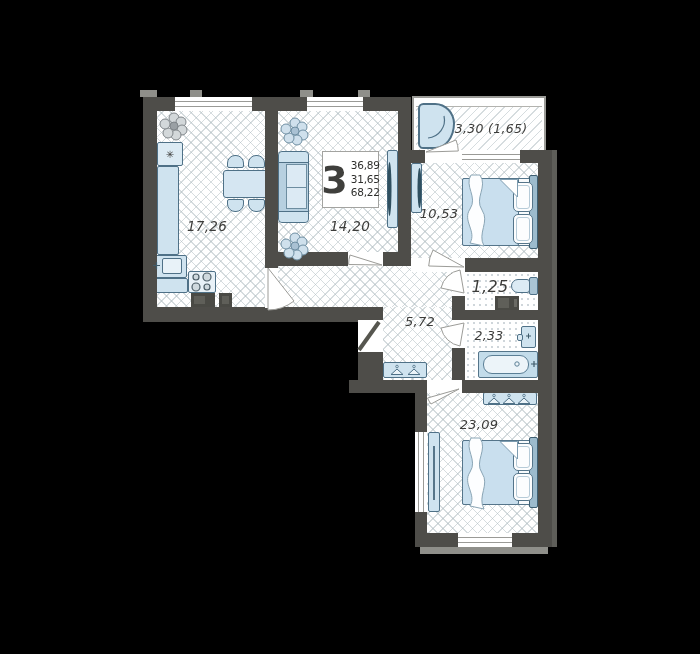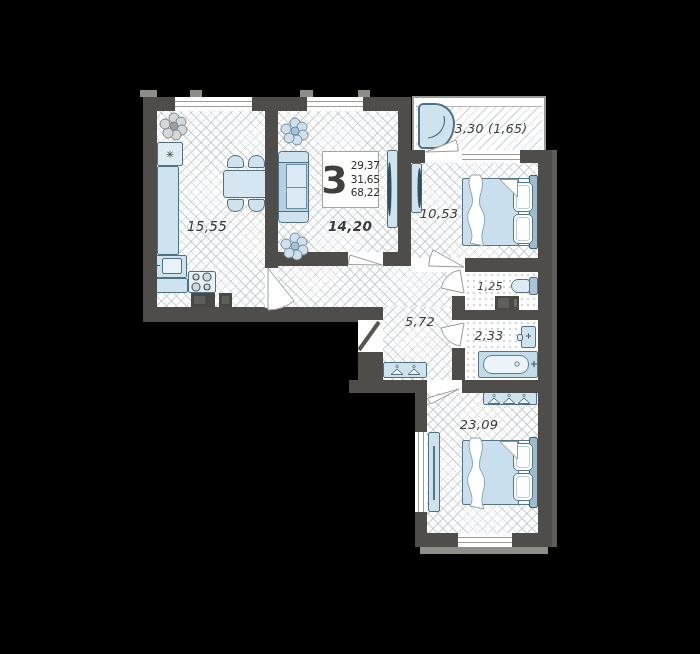--- a/index.html
+++ b/index.html
@@ -249,31 +249,31 @@
     <g transform="translate(509,400)">
       <circle cx="0" cy="-4.5" r="1.3" fill="none" stroke="#4f7187" stroke-width="0.8"></circle>
       <path d="M-6,3.5 L0,-2 L6,3.5 Z" fill="#eaf3f8" stroke="#4f7187" stroke-width="1"></path>
     </g>
     <g transform="translate(524,400)">
       <circle cx="0" cy="-4.5" r="1.3" fill="none" stroke="#4f7187" stroke-width="0.8"></circle>
       <path d="M-6,3.5 L0,-2 L6,3.5 Z" fill="#eaf3f8" stroke="#4f7187" stroke-width="1"></path>
     </g>
   </svg>
 
-  <div class="lbl" style="left:207px;top:226px;font-size:13.5px;">15,55</div>
-  <div class="lbl" style="left:350px;top:226px;font-size:13.5px;font-weight:bold;">14,20</div>
+  <div class="lbl" style="left:207px;top:226px;font-size:13.5px;">17,26</div>
+  <div class="lbl" style="left:350px;top:226px;font-size:13.5px;">14,20</div>
   <div class="lbl" style="left:439px;top:213px;font-size:13px;">10,53</div>
   <div class="lbl" style="left:491px;top:128px;font-size:12.5px;text-align:right;">3,30 (1,65)</div>
-  <div class="lbl" style="left:490px;top:286px;font-size:11px;">1,25</div>
+  <div class="lbl" style="left:490px;top:286px;font-size:16px;">1,25</div>
   <div class="lbl" style="left:489px;top:335px;font-size:12.5px;">2,33</div>
   <div class="lbl" style="left:420px;top:321px;font-size:13px;">5,72</div>
   <div class="lbl" style="left:479px;top:424px;font-size:13px;">23,09</div>
 
   <div id="areaBox">
     <div class="big">3</div>
     <div class="col">
-      <div>29,37</div>
+      <div>36,89</div>
       <div>31,65</div>
       <div>68,22</div>
     </div>
   </div>
 
 </div>
 
 </body></html>

